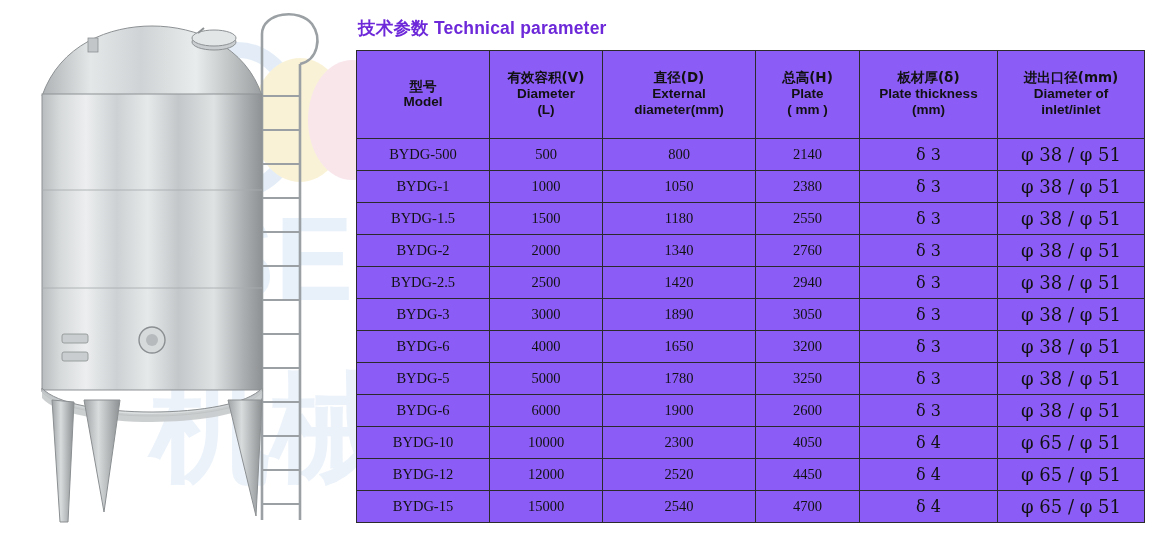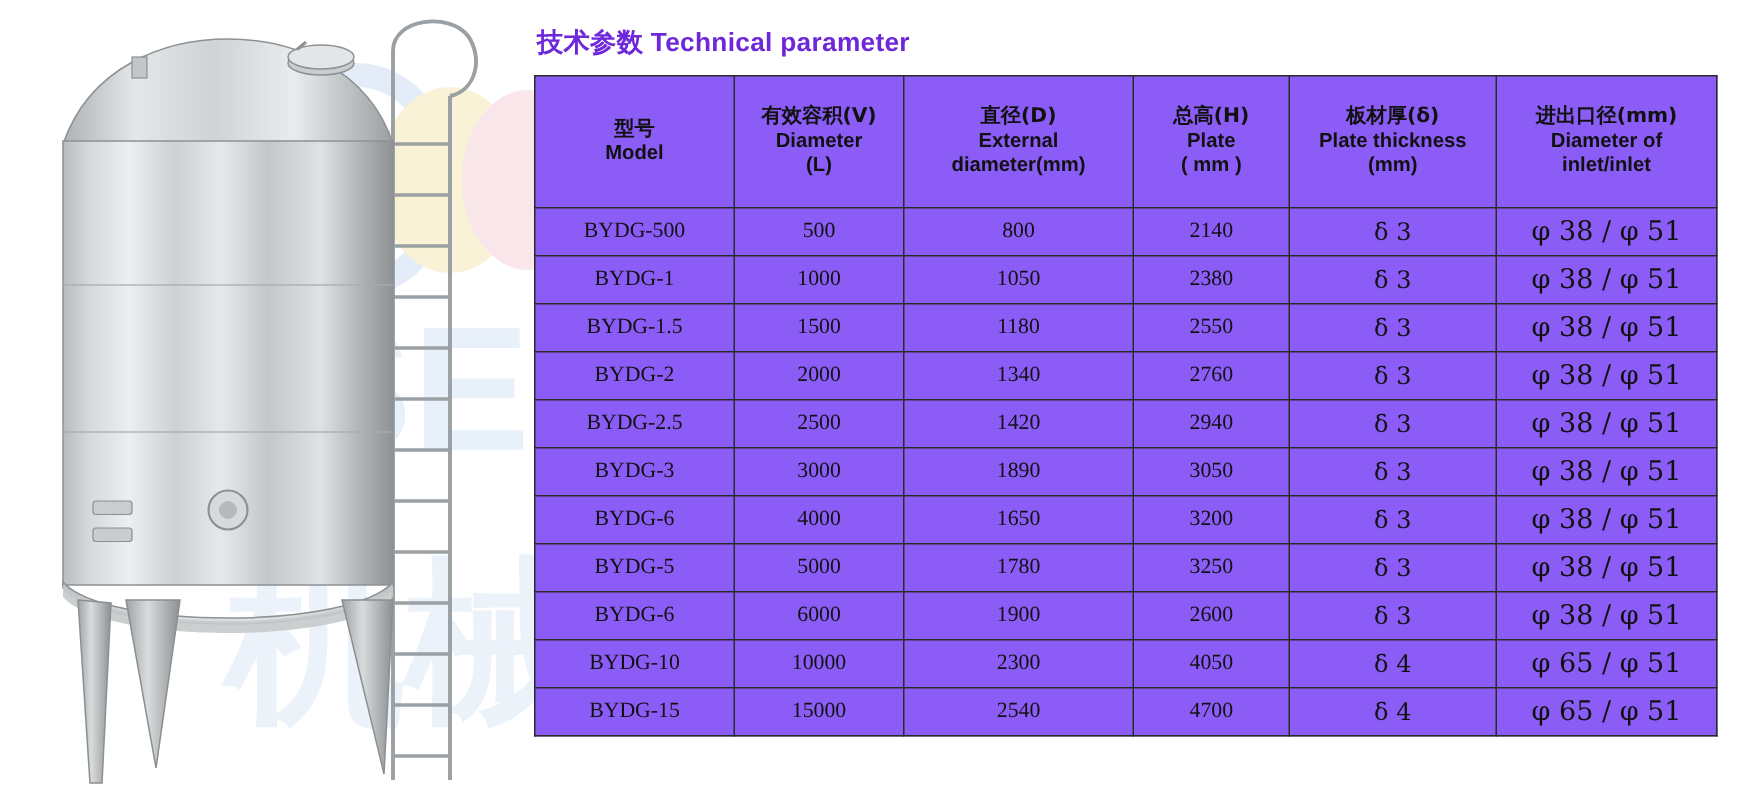--- a/index.html
+++ b/index.html
@@ -325,20 +325,28 @@
           </tr>
           <tr>
             <td class="model">BYDG-10</td>
             <td>10000</td>
             <td>2300</td>
             <td>4050</td>
             <td class="thick">δ 4</td>
             <td class="port">φ 65 / φ 51</td>
           </tr>
           <tr>
+            <td class="model">BYDG-12</td>
+            <td>12000</td>
+            <td>2520</td>
+            <td>4450</td>
+            <td class="thick">δ 4</td>
+            <td class="port">φ 65 / φ 51</td>
+          </tr>
+          <tr>
             <td class="model">BYDG-15</td>
             <td>15000</td>
             <td>2540</td>
             <td>4700</td>
             <td class="thick">δ 4</td>
             <td class="port">φ 65 / φ 51</td>
           </tr>
         </tbody>
     </table>
   </div>

